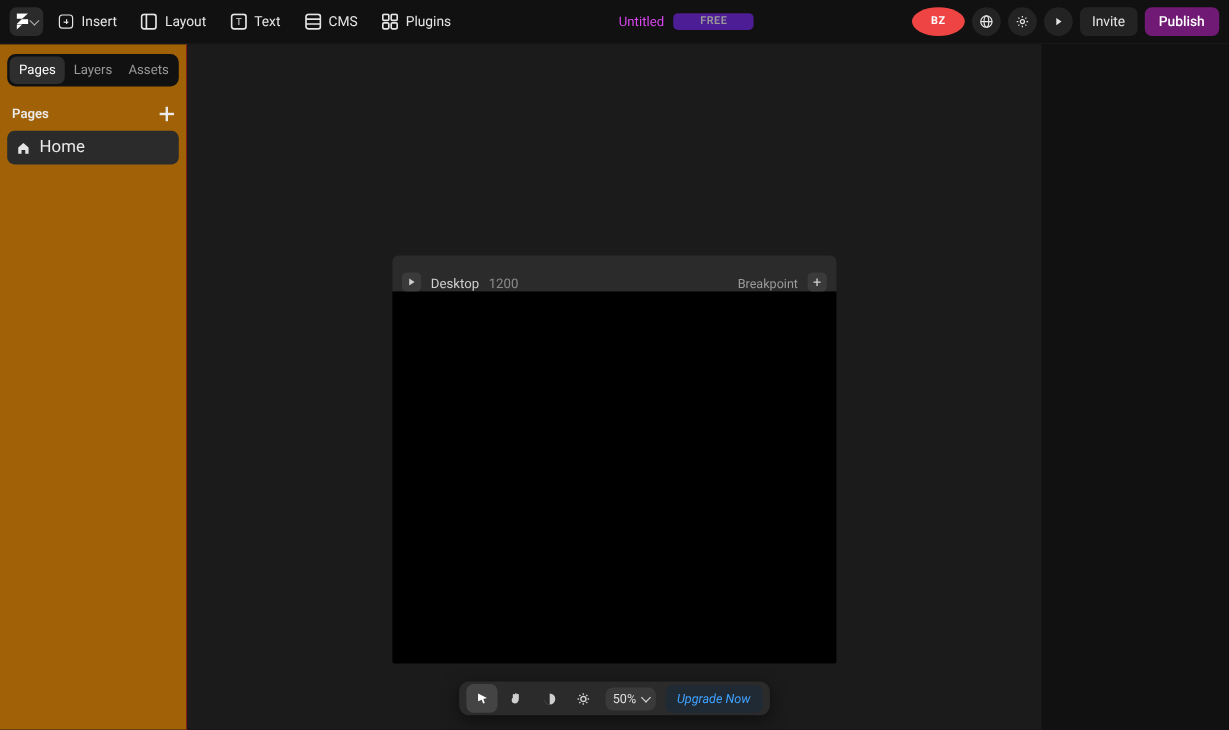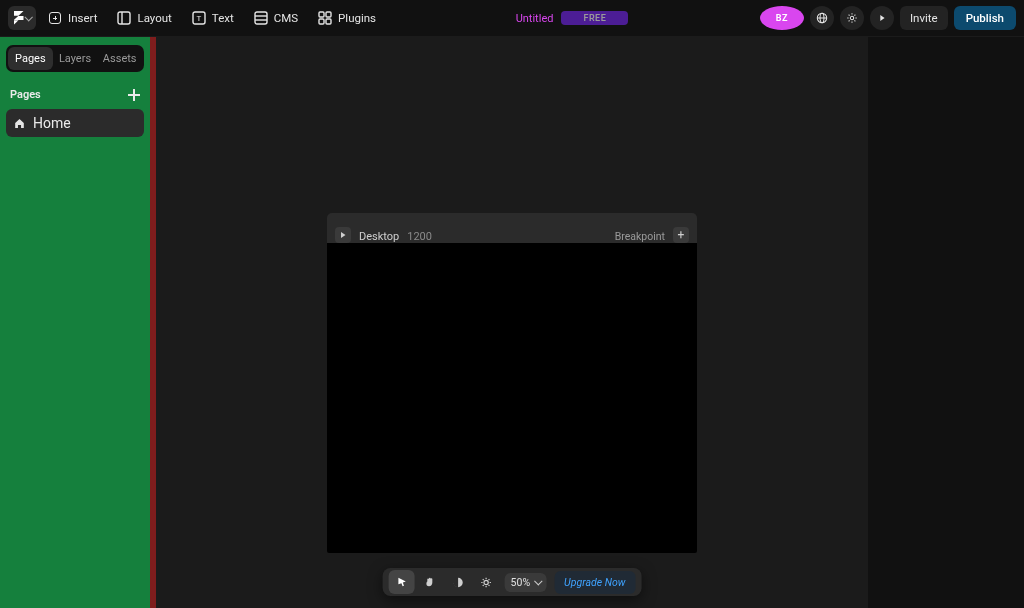--- a/index.html
+++ b/index.html
@@ -23,26 +23,26 @@
   .sq-plus::before{left:3px; right:3px; top:4.5px; height:1.5px;}
   .sq-plus::after{top:3px; bottom:3px; left:4.5px; width:1.5px;}
 
   .topbar-center { flex:1; display:flex; align-items:center; justify-content:center; gap:8px; }
   .title { font-size:11px; color:#d946ef; }
   .badge { font-size:9px; font-weight:600; letter-spacing:.5px; color:#9a9a9a; background:#4c1d95; padding:2px 22px; border-radius:4px; }
 
   .topbar-right{ display:flex; align-items:center; gap:6px; }
   .circle-btn{ width:24px; height:24px; border-radius:50%; background:#232323; display:flex; align-items:center; justify-content:center; cursor:pointer; }
   .circle-btn svg{width:12px;height:12px;}
-  .avatar{ width:44px; height:24px; border-radius:50%; background:#d946ef; color:#fff; font-size:9px; font-weight:700; display:flex; align-items:center; justify-content:center; letter-spacing:.5px; }
+  .avatar{ width:44px; height:24px; border-radius:50%; background:#ef4444; color:#fff; font-size:9px; font-weight:700; display:flex; align-items:center; justify-content:center; letter-spacing:.5px; }
   .invite-btn{ font-size:11.5px; color:#e5e5e5; background:#232323; padding:5px 10px; border-radius:6px; cursor:pointer; }
-  .publish-btn{ font-size:11.5px; color:#fff; background:#0c4a6e; padding:5px 12px; border-radius:6px; cursor:pointer; font-weight:500;}
-
-  
-  .sidepanel{ position:absolute; top:37px; left:0; bottom:0; width:156px; background:#15803d; border-right:6px solid #7f1d1d; padding:8px 6px; }
+  .publish-btn{ font-size:11.5px; color:#fff; background:#701a75; padding:5px 12px; border-radius:6px; cursor:pointer; font-weight:500;}
+
+  
+  .sidepanel{ position:absolute; top:37px; left:0; bottom:0; width:156px; background:#a16207; border-right:1px solid #7f1d1d; padding:8px 6px; }
   .panel-tabs{ display:flex; background:#111; border-radius:7px; padding:2px; }
   .panel-tab{ flex:1; text-align:center; font-size:11px; color:#9a9a9a; padding:5px 0; border-radius:6px; cursor:pointer; }
   .panel-tab.active{ background:#2e2e2e; color:#fff; }
   .section-title{ font-size:11px; font-weight:600; color:#eaeaea; margin:16px 4px 8px; display:flex; justify-content:space-between; align-items:center;}
   .plus{ width:12px;height:12px; position:relative; cursor:pointer;}
   .plus::before,.plus::after{content:"";position:absolute;background:#eaeaea;}
   .plus::before{left:0;right:0;top:5px;height:2px;}
   .plus::after{top:0;bottom:0;left:5px;width:2px;}
   .page-item{ display:flex; align-items:center; gap:8px; background:#2b2b2b; border-radius:6px; padding:6px 8px; font-size:14px; color:#eaeaea; cursor:pointer;}
   .home-icon{width:11px;height:11px;}

